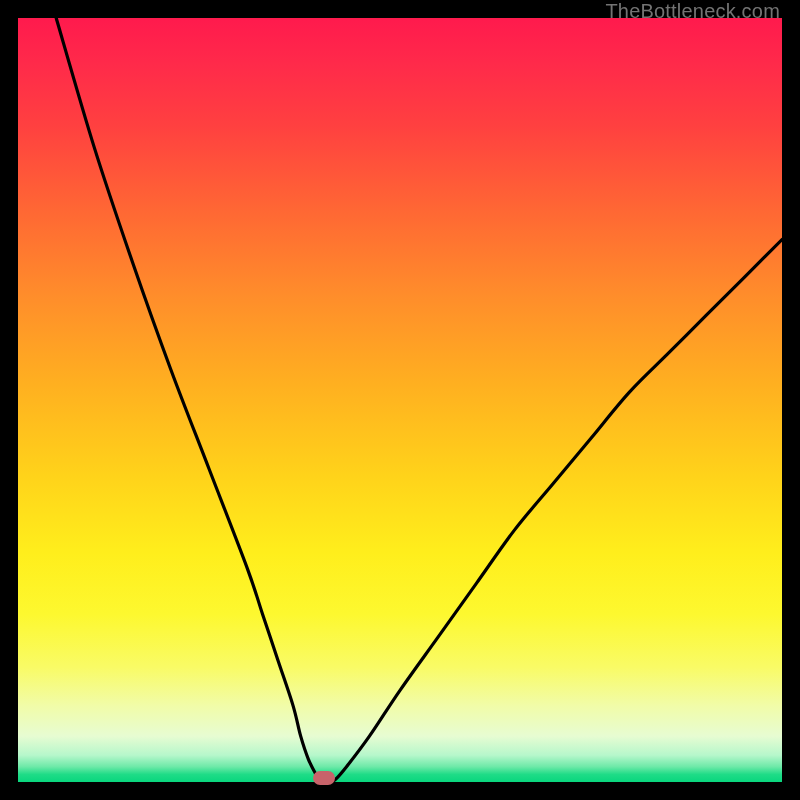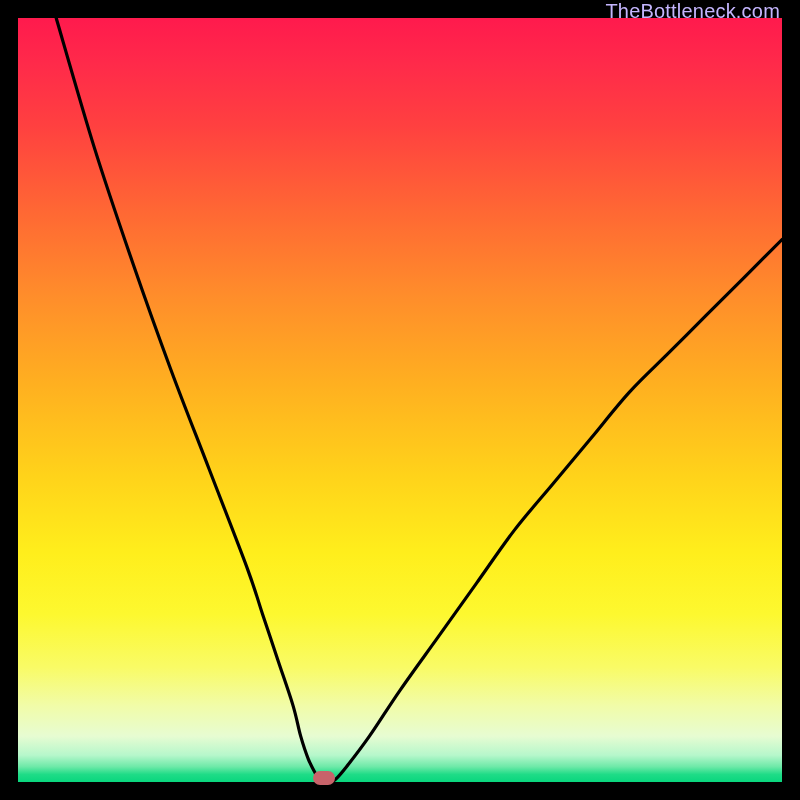--- a/index.html
+++ b/index.html
@@ -64,21 +64,21 @@
     width: 22px;
     height: 14px;
     border-radius: 7px;
     background: #c8636a;
     transform: translate(-50%, -50%);
   }
   .watermark {
     position: absolute;
     top: 0;
     right: 20px;
-    color: #c4b5fd;
+    color: #737373;
     font-size: 20px;
     font-weight: 500;
     letter-spacing: 0.2px;
     user-select: none;
   }
 </style>
 </head>
 <body>
 
 <div class="watermark">TheBottleneck.com</div>

